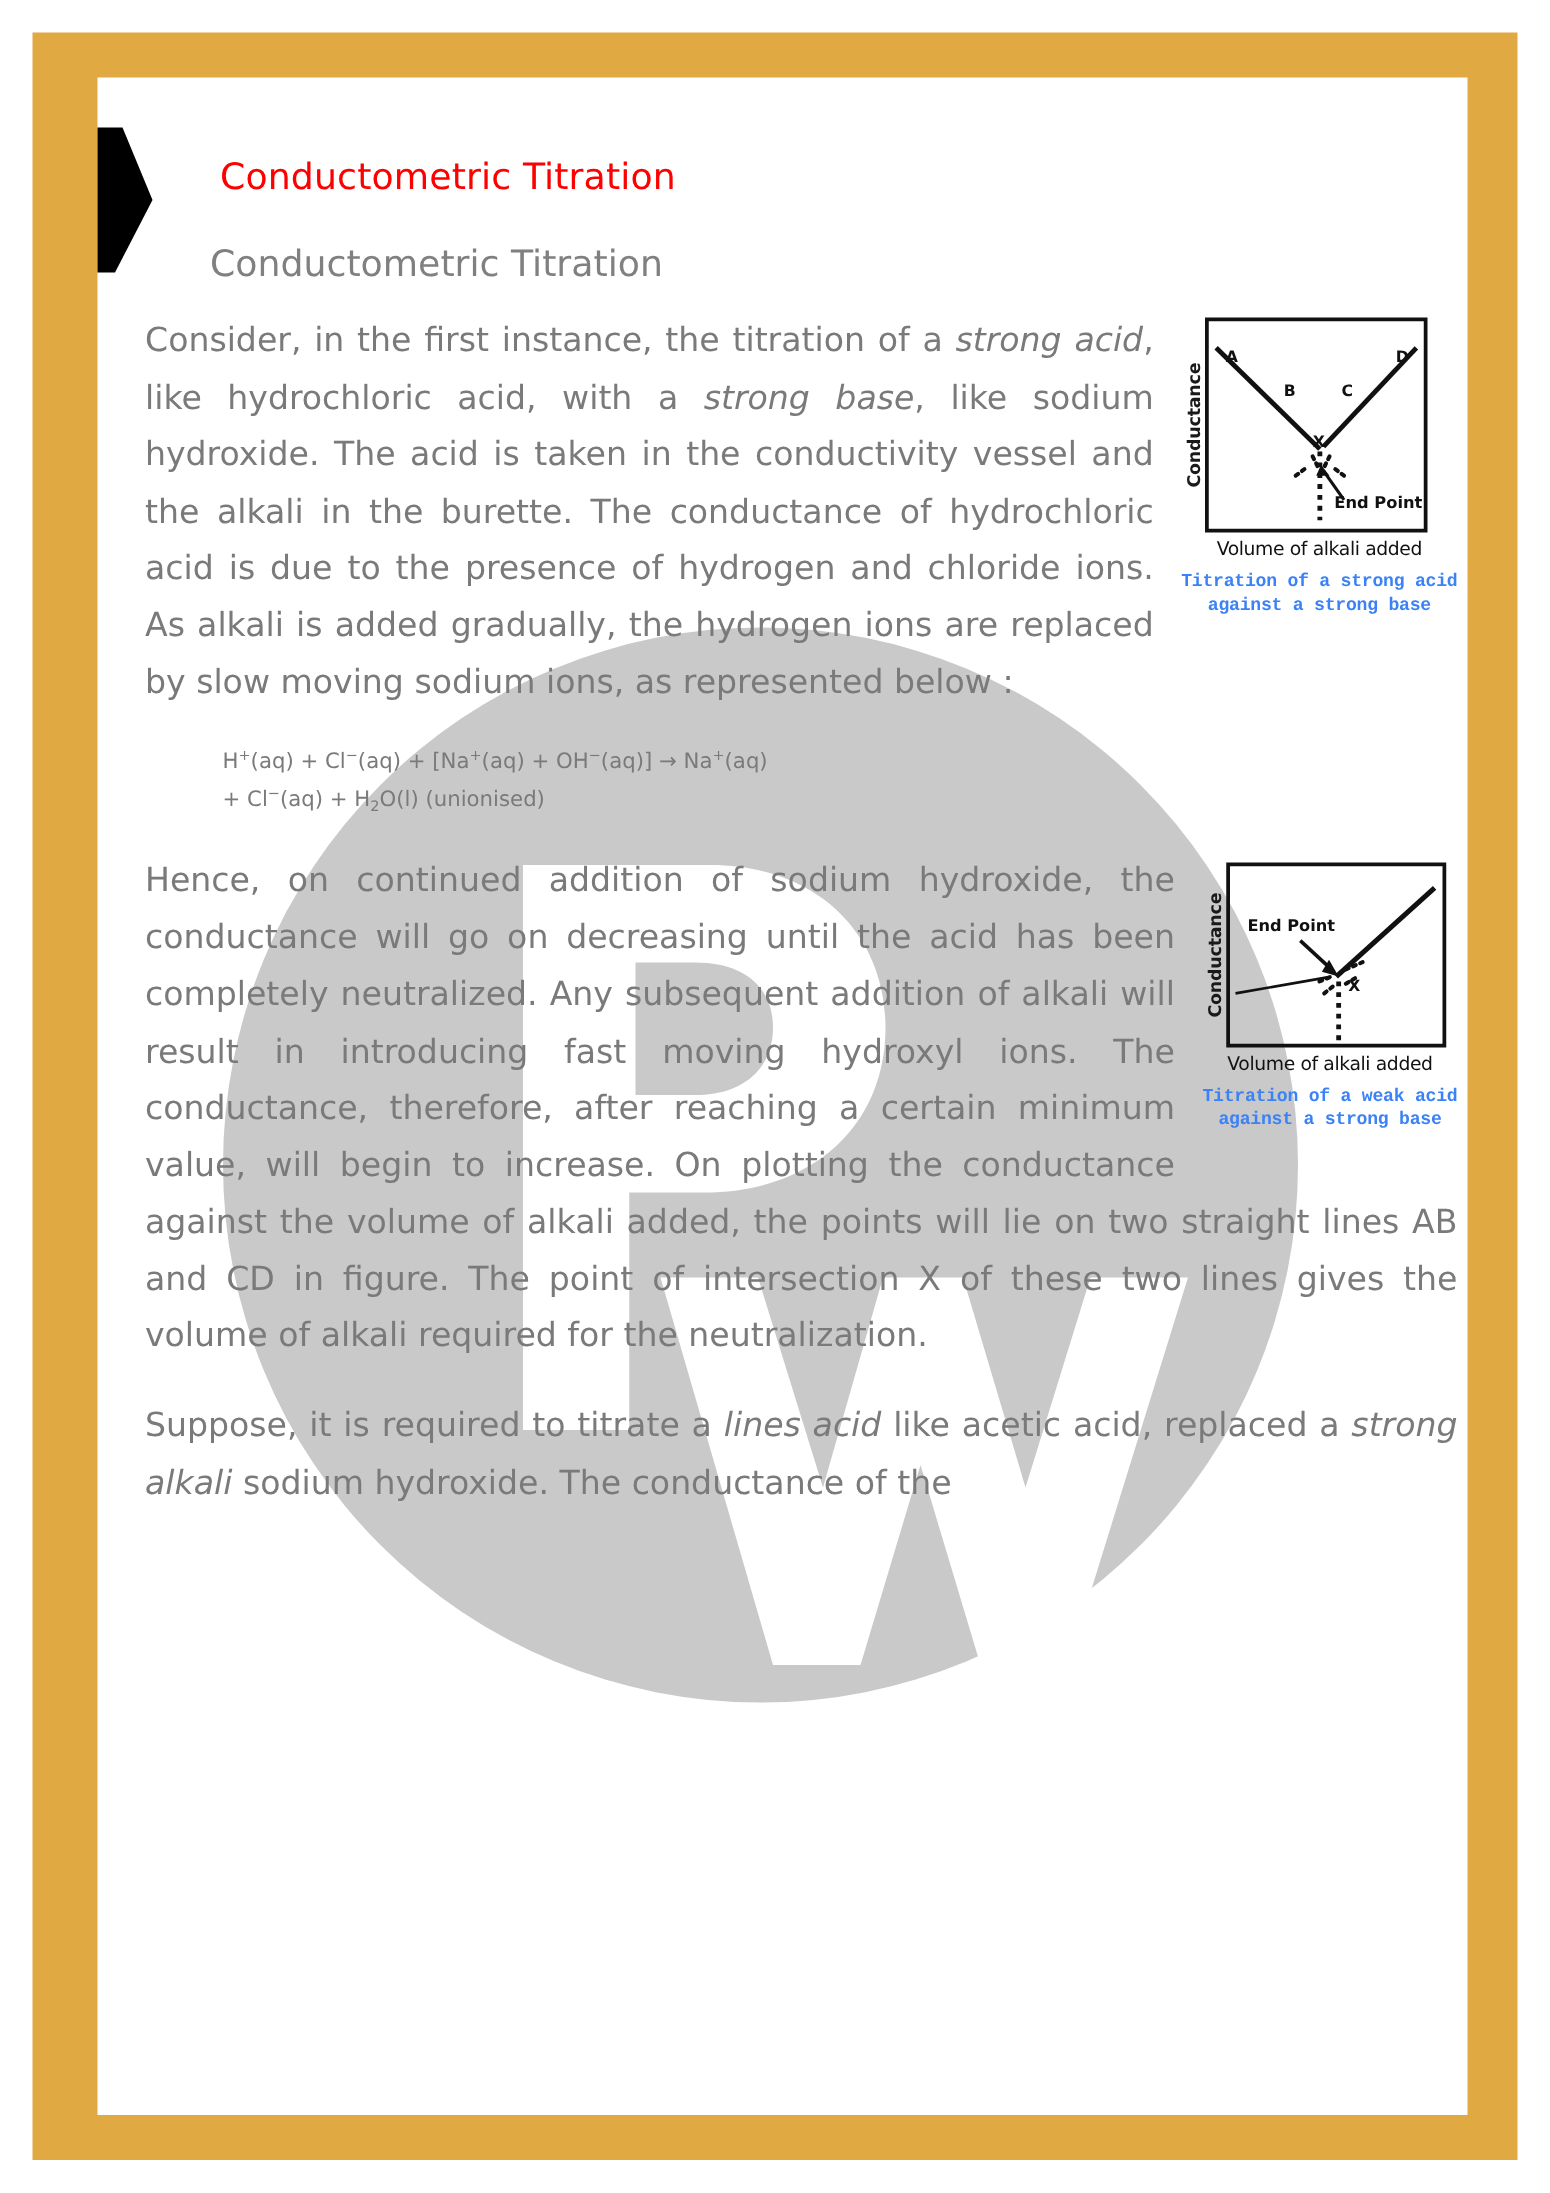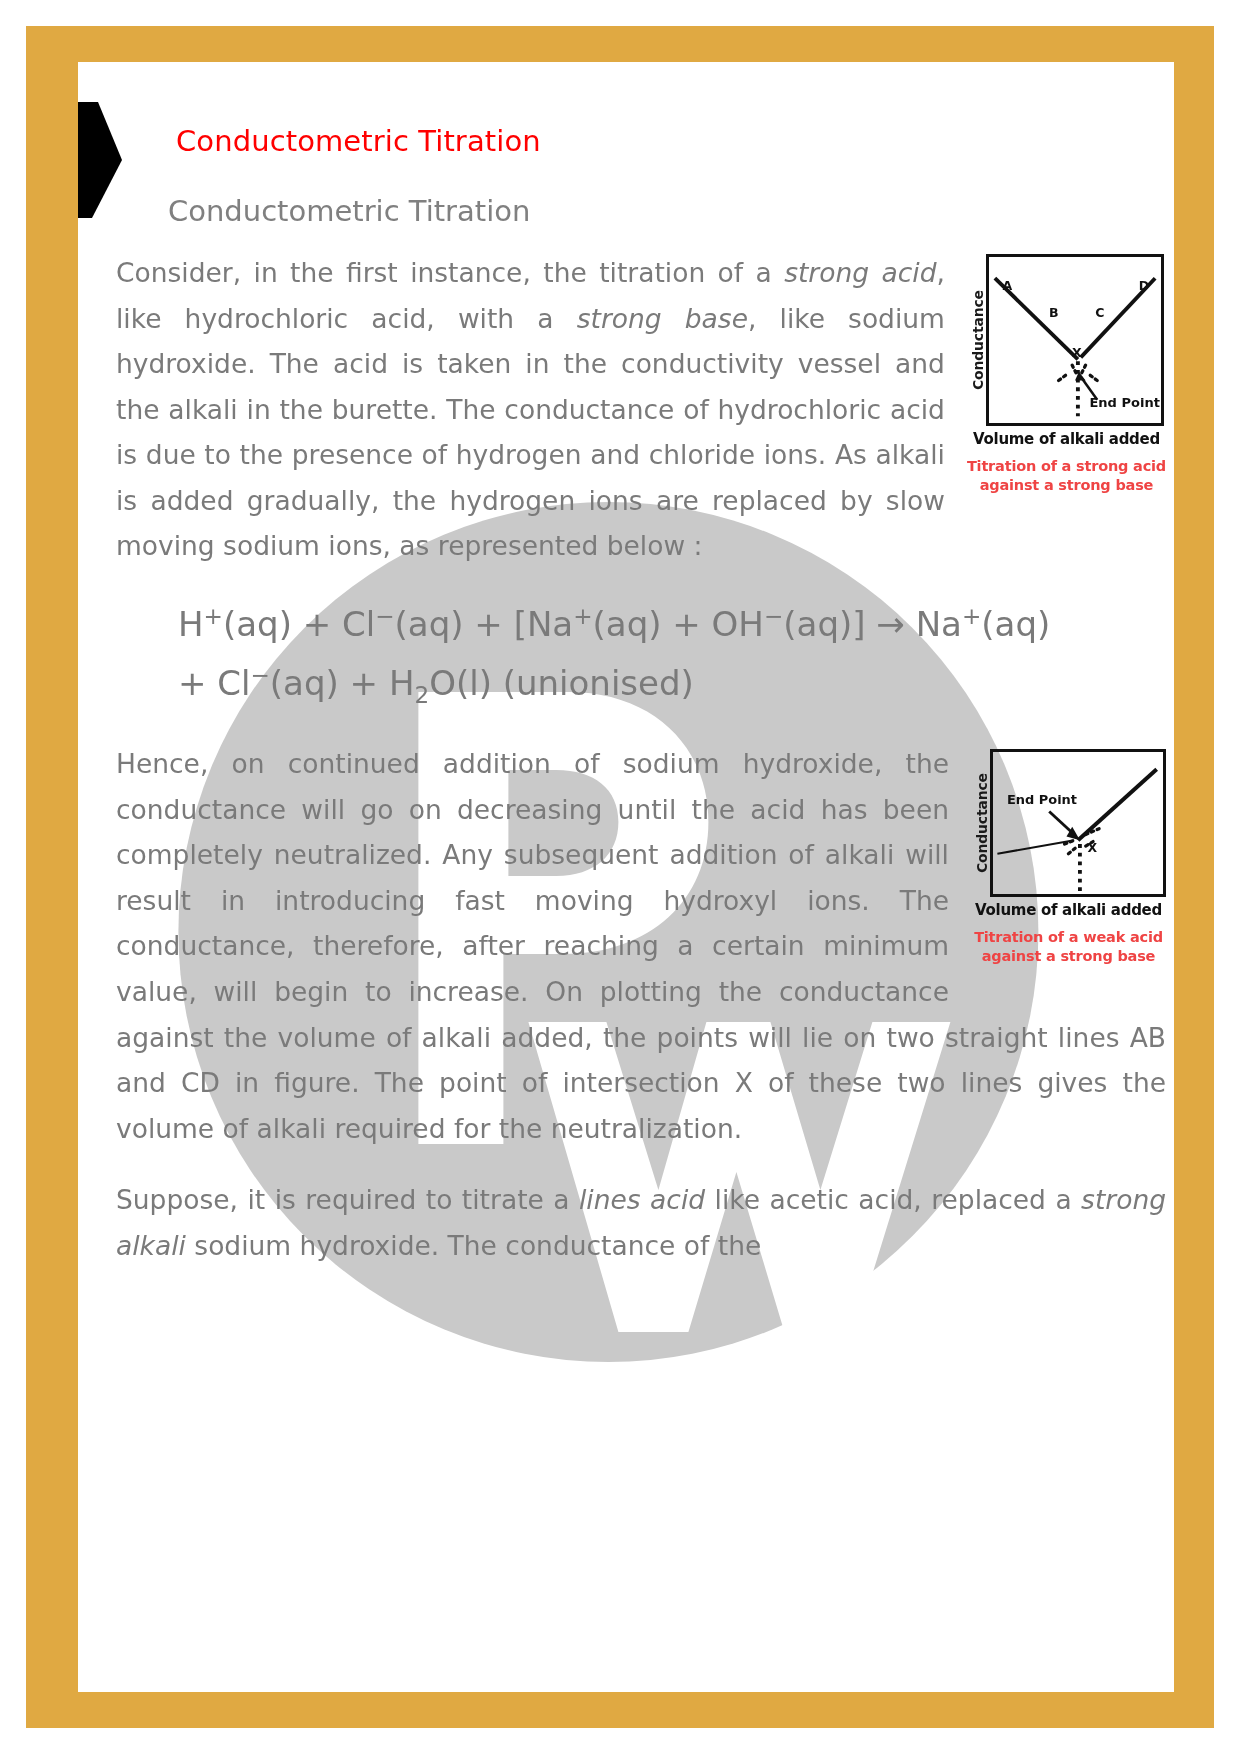--- a/index.html
+++ b/index.html
@@ -93,21 +93,21 @@
     text-align: justify;
     text-justify: inter-word;
   }
   p.para.last { margin-bottom: 0; }
   .it { font-style: italic; }
 
   
   .equation {
     margin: 0 0 26px 0;
     padding-left: 62px;
-    font-size: 34px;
+    font-size: 17px;
     line-height: 1.72;
     color: #7a7a7a;
   }
   .equation sup, .equation sub { font-size: 0.68em; }
 
   
   .figure {
     float: right;
     z-index: 5;
     position: relative;
@@ -133,33 +133,34 @@
     letter-spacing: -0.2px;
   }
   .plot-box {
     border: 3px solid #111;
     background: transparent;
     position: relative;
   }
   .fig-caption-axis {
     text-align: center;
     font-size: 15px;
-    font-weight: bold;
+    font-weight: normal;
     color: #111;
     margin-top: 4px;
     letter-spacing: -0.3px;
   }
   .fig-caption {
     text-align: center;
     font-size: 14.5px;
     font-weight: bold;
-    color: #ef4444;
+    color: #3b82f6;
     line-height: 1.28;
     margin-top: 9px;
     letter-spacing: -0.2px;
+    font-family: Liberation Mono, monospace;
   }
 </style>
 </head>
 <body>
 
 <div id="page-frame">
   <div id="page-inner">
 
     <svg id="watermark" viewBox="0 0 880 880">
       <circle cx="440" cy="440" r="430" fill="#c9c9c9"></circle>

